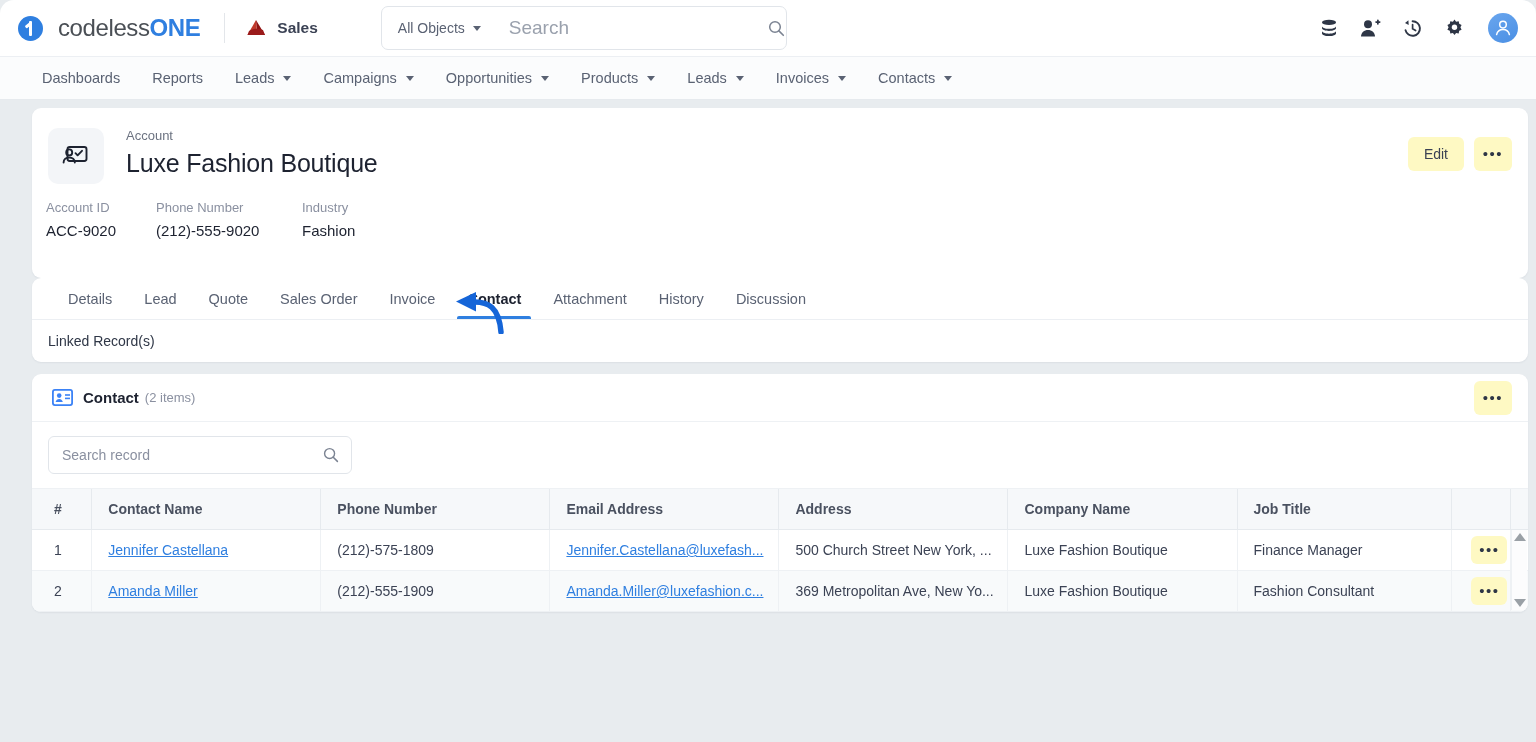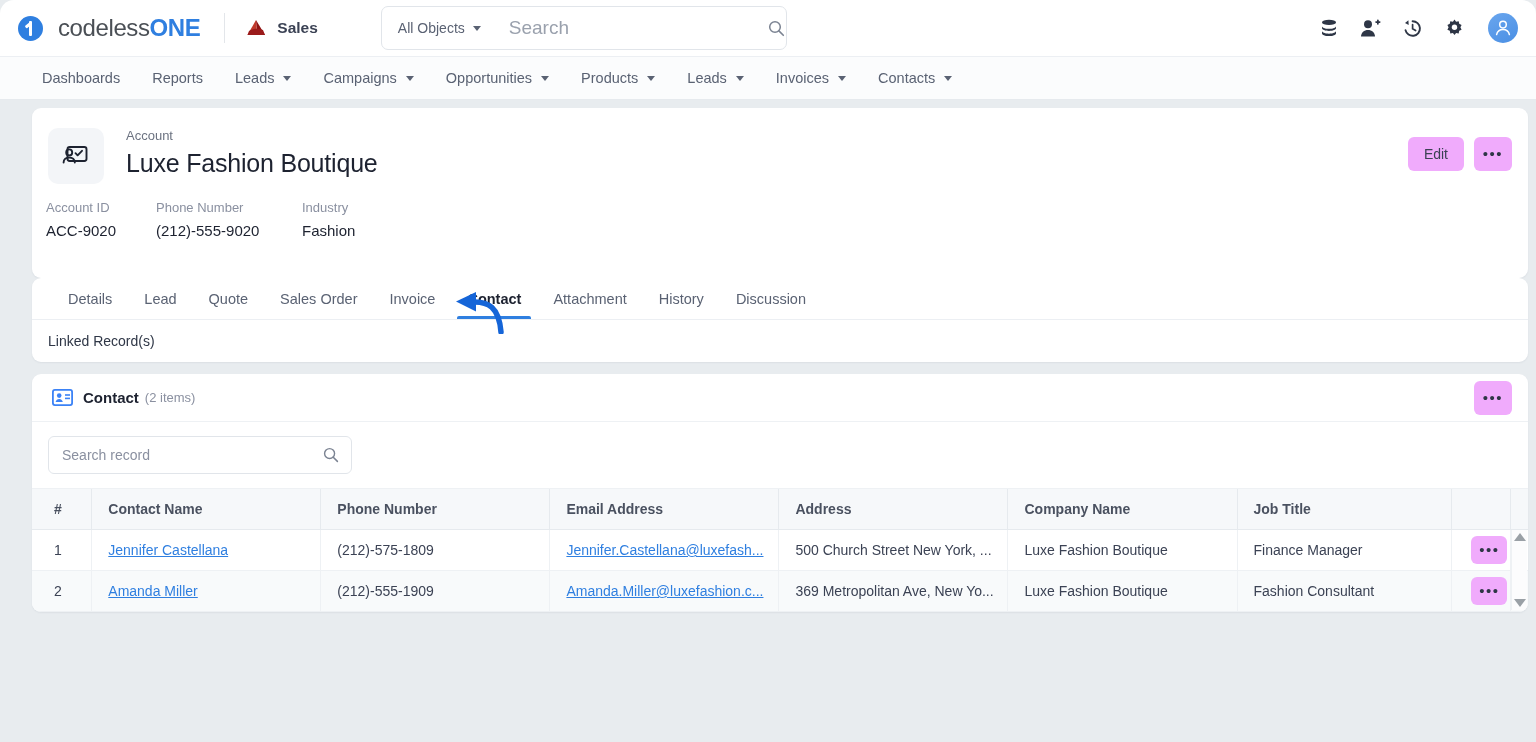--- a/index.html
+++ b/index.html
@@ -134,21 +134,21 @@
     width: 56px; height: 56px; border-radius: 10px;
     background: #f3f5f8; display:flex; align-items:center; justify-content:center;
     flex: 0 0 auto;
   }
   .rec-titles { margin-left: 22px; }
   .rec-kicker { font-size: 13px; color: #6b7280; line-height: 16px; }
   .rec-title { font-size: 25px; color: #1d2230; margin-top: 5px; letter-spacing: -.2px; }
   .rec-actions { position: absolute; right: 16px; top: 29px; display:flex; gap: 10px; }
   .btn {
     height: 34px; min-width: 52px; padding: 0 16px;
-    background: #f0abfc; border: 0; border-radius: 6px;
+    background: #fef9c3; border: 0; border-radius: 6px;
     font-size: 14px; color: #3b4254;
     font-family: "Liberation Sans", sans-serif;
     display:flex; align-items:center; justify-content:center; cursor:pointer;
   }
   .btn.sq { width: 38px; padding: 0; min-width: 0; }
   .dots { letter-spacing: 1.5px; color:#2e3646; font-size:15px; line-height:10px;}
 
   .fields { display: flex; padding: 16px 0 0 14px; }
   .field { margin-right: 0; }
   .field-label { font-size: 13px; color: #8a90a0; }

